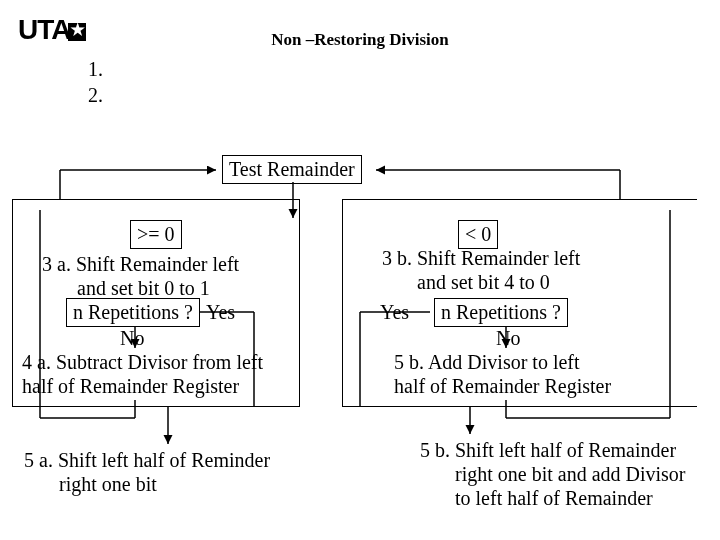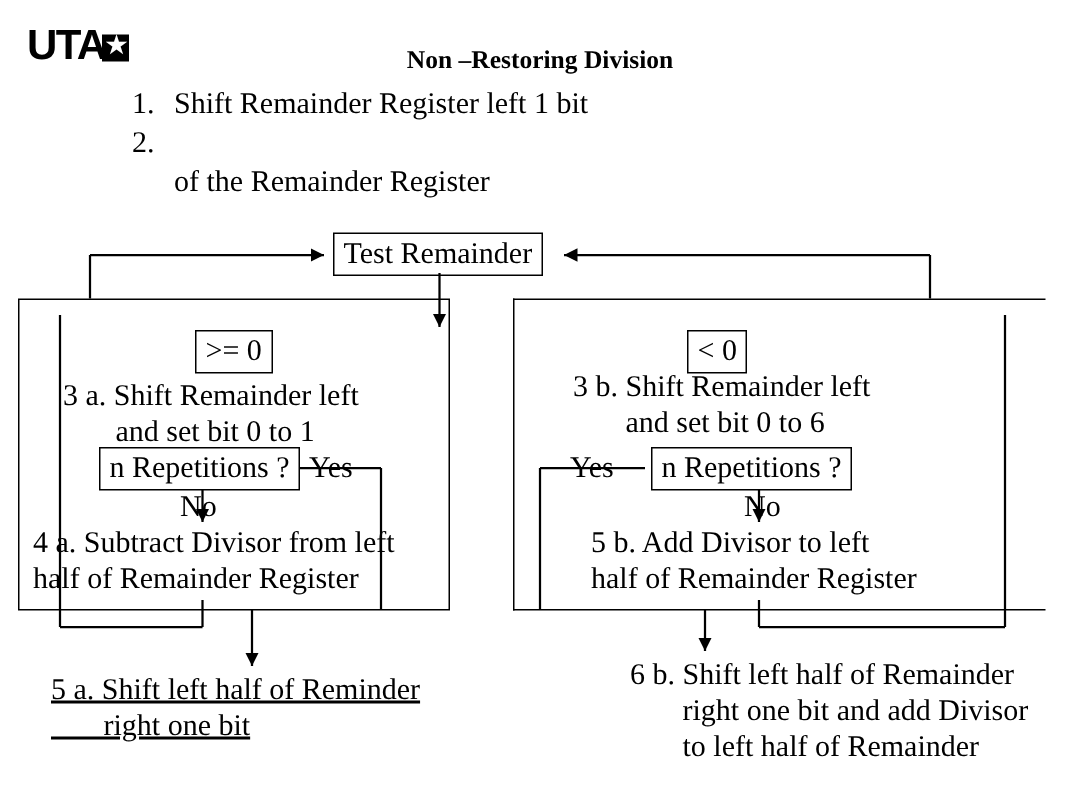--- a/index.html
+++ b/index.html
@@ -80,53 +80,48 @@
 
 <div class="logo">
   <span>UTA</span><span class="star"></span>
 </div>
 
 <div class="title">Non –Restoring Division</div>
 
 <div class="steps">
   <div class="row">
     <span class="num">1.</span>
-    <span>Shift  Remainder Register left 1 bit</span>
   </div>
   <div class="row">
     <span class="num">2.</span>
-  </div>
-  <div class="row">
-    <span class="num">&nbsp;</span>
-    <span>of the Remainder Register</span>
   </div>
 </div>
 
 <div class="box" style="left:222px; top:155px;">Test Remainder</div>
 
 <div class="box" style="left:130px; top:220px;">&gt;= 0</div>
 <div class="text" style="left:42px; top:252px; white-space:pre;">3 a. Shift Remainder left
        and set bit 0 to 1</div>
 <div class="box" style="left:66px; top:298px;">n Repetitions ?</div>
 <div class="text" style="left:206px; top:300px;">Yes</div>
 <div class="text" style="left:120px; top:326px;">No</div>
 <div class="text" style="left:22px; top:350px; white-space:pre;">4 a. Subtract Divisor from left
 half of Remainder Register</div>
-<div class="text" style="left:34px; top:448px; white-space:pre;text-decoration:underline;">5 a. Shift left half of Reminder
+<div class="text" style="left:24px; top:448px; white-space:pre;">5 a. Shift left half of Reminder
        right one bit</div>
 
 <div class="box" style="left:458px; top:220px;">&lt; 0</div>
 <div class="text" style="left:382px; top:246px; white-space:pre;">3 b. Shift Remainder left
-       and set bit 0 to 6</div>
+       and set bit 4 to 0</div>
 <div class="box" style="left:434px; top:298px;">n Repetitions ?</div>
 <div class="text" style="left:380px; top:300px;">Yes</div>
 <div class="text" style="left:496px; top:326px;">No</div>
 <div class="text" style="left:394px; top:350px; white-space:pre;">5 b. Add Divisor to left
 half of Remainder Register</div>
-<div class="text" style="left:420px; top:438px; white-space:pre;">6 b. Shift left half of Remainder
+<div class="text" style="left:420px; top:438px; white-space:pre;">5 b. Shift left half of Remainder
        right one bit and add Divisor
        to left half of Remainder</div>
 
 <div style="position:absolute; left:12px; top:199px; width:286px; height:206px; border:1.5px solid #000;"></div>
 <div style="position:absolute; left:342px; top:199px; width:354px; height:206px; border-top:1.5px solid #000; border-left:1.5px solid #000; border-bottom:1.5px solid #000;"></div>
 
 <svg class="wires">
   <defs>
     <marker id="ah" markerWidth="8" markerHeight="8" refX="6" refY="3" orient="auto">
       <path d="M0,0 L6,3 L0,6 Z" fill="#000"></path>

